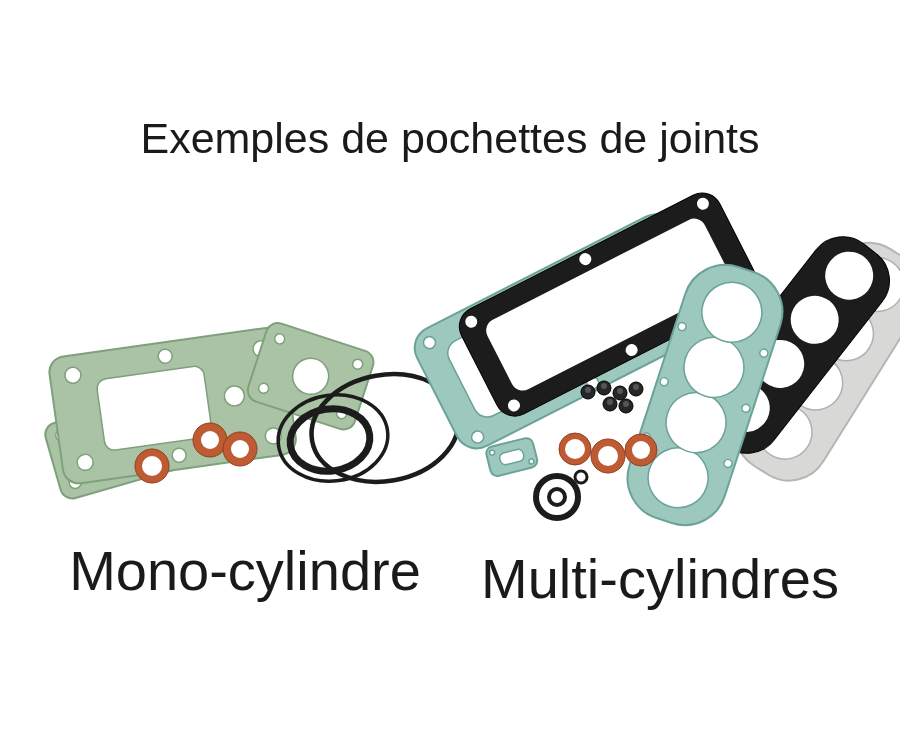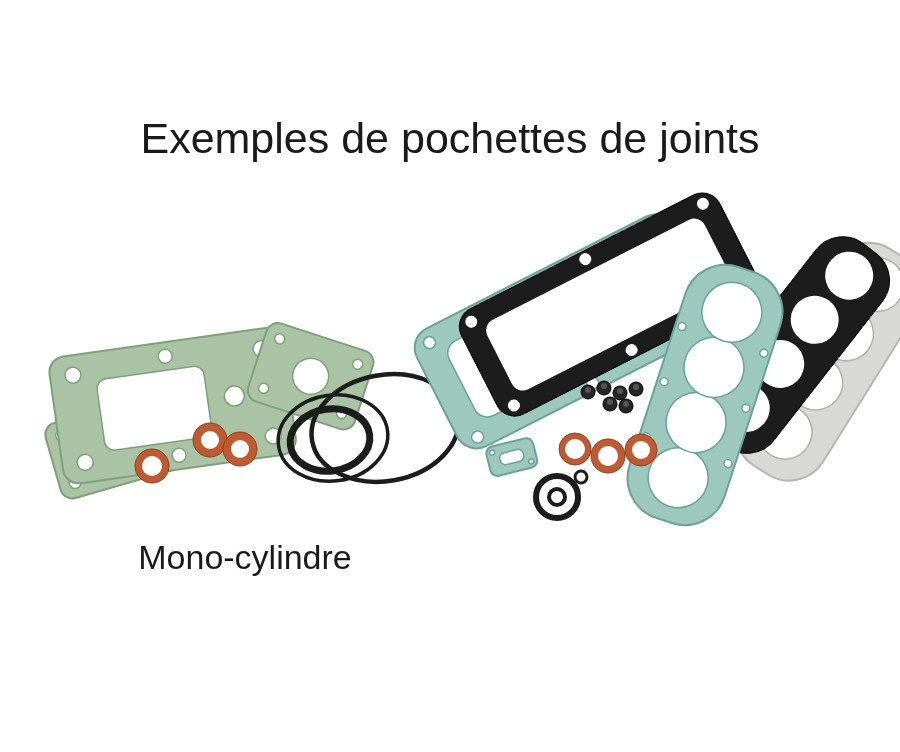--- a/index.html
+++ b/index.html
@@ -19,21 +19,21 @@
     background:var(--background);
     font-family:"Liberation Sans", sans-serif;
     color:var(--text);
   }
   .title{
     position:absolute;top:112px;left:0;width:100%;
     text-align:center;font-size:43px;line-height:1.22;font-weight:400;
     letter-spacing:0px;
   }
   .label{
-    position:absolute;font-size:34px;font-weight:400;text-align:center;
+    position:absolute;font-size:56px;font-weight:400;text-align:center;
   }
   .label-left{left:55px;width:380px;top:538px;}
   .label-right{left:450px;width:420px;top:546px;}
   .art{position:absolute;left:0;top:0;width:900px;height:752px;}
 
   .g-green{fill:var(--green-gasket);stroke:var(--green-gasket-edge);stroke-width:2;}
   .g-teal{fill:var(--teal-gasket);stroke:var(--teal-gasket-edge);stroke-width:2;}
   .g-black{fill:var(--rubber-black);stroke:#000;stroke-width:1;}
   .g-grey{fill:var(--metal-grey);stroke:#b5b5b3;stroke-width:2;}
   .g-copper{fill:var(--copper);stroke:#8f3f20;stroke-width:1;}
@@ -195,14 +195,15 @@
       <g>
         <circle cx="557" cy="497" r="21" class="oring" stroke-width="6"></circle>
         <circle cx="557" cy="497" r="8" class="oring" stroke-width="4"></circle>
         <circle cx="581" cy="477" r="6" class="oring" stroke-width="3"></circle>
       </g>
 
     </g>
   </svg>
 
   <div class="label label-left">Mono-cylindre</div>
+  <div class="label label-right">Multi-cylindres</div>
 
 </div>
 
 </body></html>

